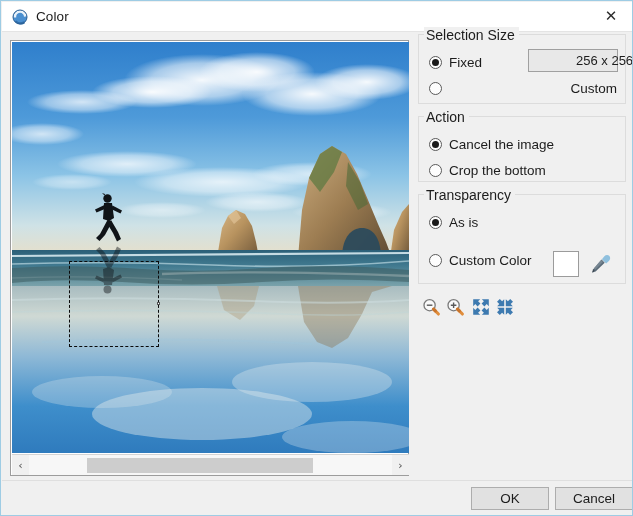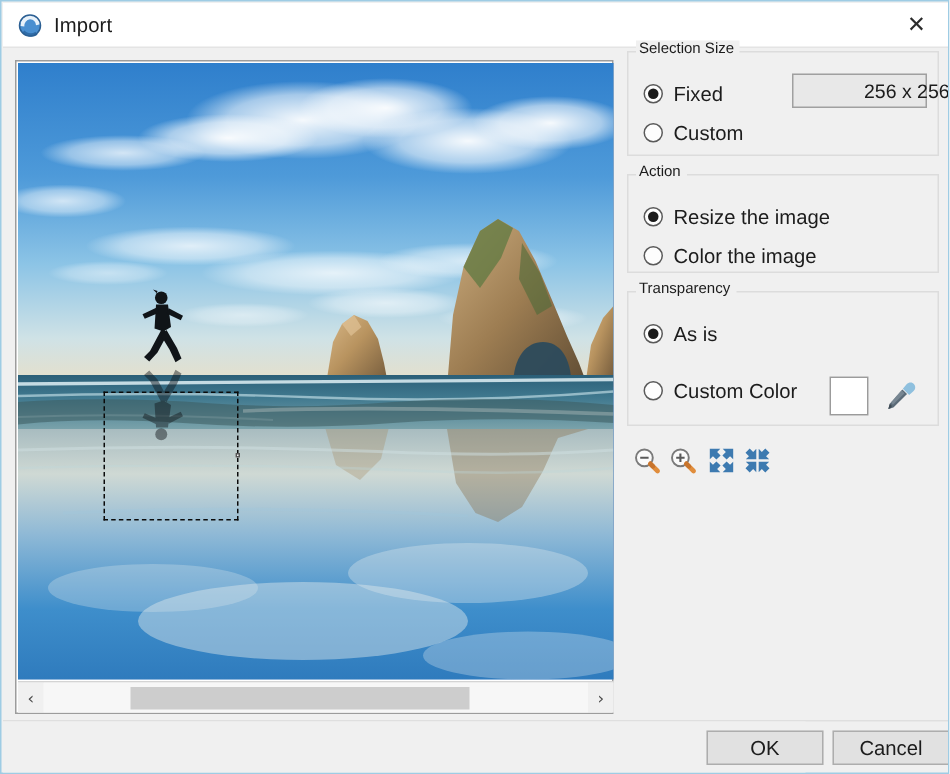--- a/index.html
+++ b/index.html
@@ -165,21 +165,21 @@
     margin-bottom: 12px;
     padding: 16px 8px 10px 8px;
     box-sizing: border-box;
   }
   .groupbox > .gb-title {
     position: absolute;
     top: -8px;
     left: 5px;
     background: #f0f0f0;
     padding: 0 4px 0 2px;
-    font-size: 10px;
+    font-size: 14px;
     color: #1c1c1c;
     white-space: nowrap;
   }
 
   .radio-row {
     display: flex;
     align-items: center;
     height: 22px;
     cursor: default;
     position: relative;
@@ -323,21 +323,21 @@
 
   <div class="titlebar">
     <span class="title-icon">
       <svg width="17" height="17" viewBox="0 0 17 17">
         <circle cx="8" cy="8" r="7" fill="#4a8fd0"></circle>
         <path d="M1.6 8.4 A7 7 0 0 1 8 1 A7 7 0 0 1 14.8 7.2 L12 7.8 A4.4 4.4 0 0 0 8 3.8 A4.4 4.4 0 0 0 4.2 8.6 Z" fill="#e9f2fa"></path>
         <path d="M3 12.5 C5.2 15.8 10 16.4 13 14.2 L11.6 12.2 C9.2 13.8 6.2 13.6 4.4 11.4 Z" fill="#2f6ca8"></path>
         <circle cx="8" cy="8" r="7" fill="none" stroke="#2b5f93" stroke-width="1"></circle>
       </svg>
     </span>
-    <span class="title-text">Import</span>
+    <span class="title-text">Color</span>
     <div class="close-btn">
       <span class="close-glyph">✕</span>
     </div>
   </div>
 
   <div class="preview-outer">
     <div class="preview-canvas">
 
       <div class="photo">
         <svg width="397" height="411" viewBox="0 0 397 411" preserveAspectRatio="none">
@@ -473,45 +473,45 @@
 
   <div class="right-panel">
 
     <div class="groupbox" style="height:70px;">
       <span class="gb-title">Selection Size</span>
 
       <div class="radio-row">
         <span class="radio checked"></span>
         <span class="radio-label">Fixed</span>
       </div>
-      <div class="radio-row" style="margin-top:4px;">
+      <div class="radio-row" style="margin-top:4px;justify-content:space-between;">
         <span class="radio"></span>
         <span class="radio-label">Custom</span>
       </div>
 
       <div class="combo">
         <span class="combo-value">256 x 256</span>
         <span class="combo-arrow">
           <svg width="11" height="8" viewBox="0 0 11 8">
               <path d="M1 2 L5.5 6.2 L10 2" fill="none" stroke="#3d3d3d" stroke-width="1.2"></path>
             </svg>
         </span>
       </div>
     </div>
 
     <div class="groupbox" style="height:66px;">
       <span class="gb-title">Action</span>
 
       <div class="radio-row">
         <span class="radio checked"></span>
-        <span class="radio-label">Resize the image</span>
+        <span class="radio-label">Cancel the image</span>
       </div>
       <div class="radio-row" style="margin-top:4px;">
         <span class="radio"></span>
-        <span class="radio-label">Color the image</span>
+        <span class="radio-label">Crop the bottom</span>
       </div>
     </div>
 
     <div class="groupbox" style="height:90px;">
       <span class="gb-title">Transparency</span>
 
       <div class="radio-row">
         <span class="radio checked"></span>
         <span class="radio-label">As is</span>
       </div>

